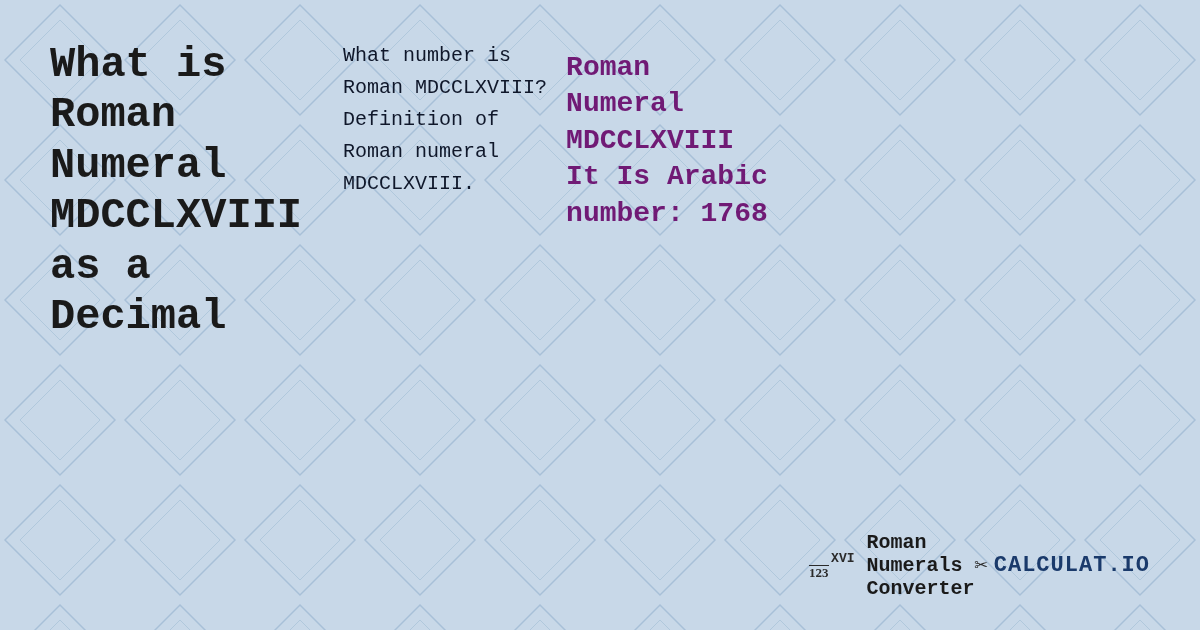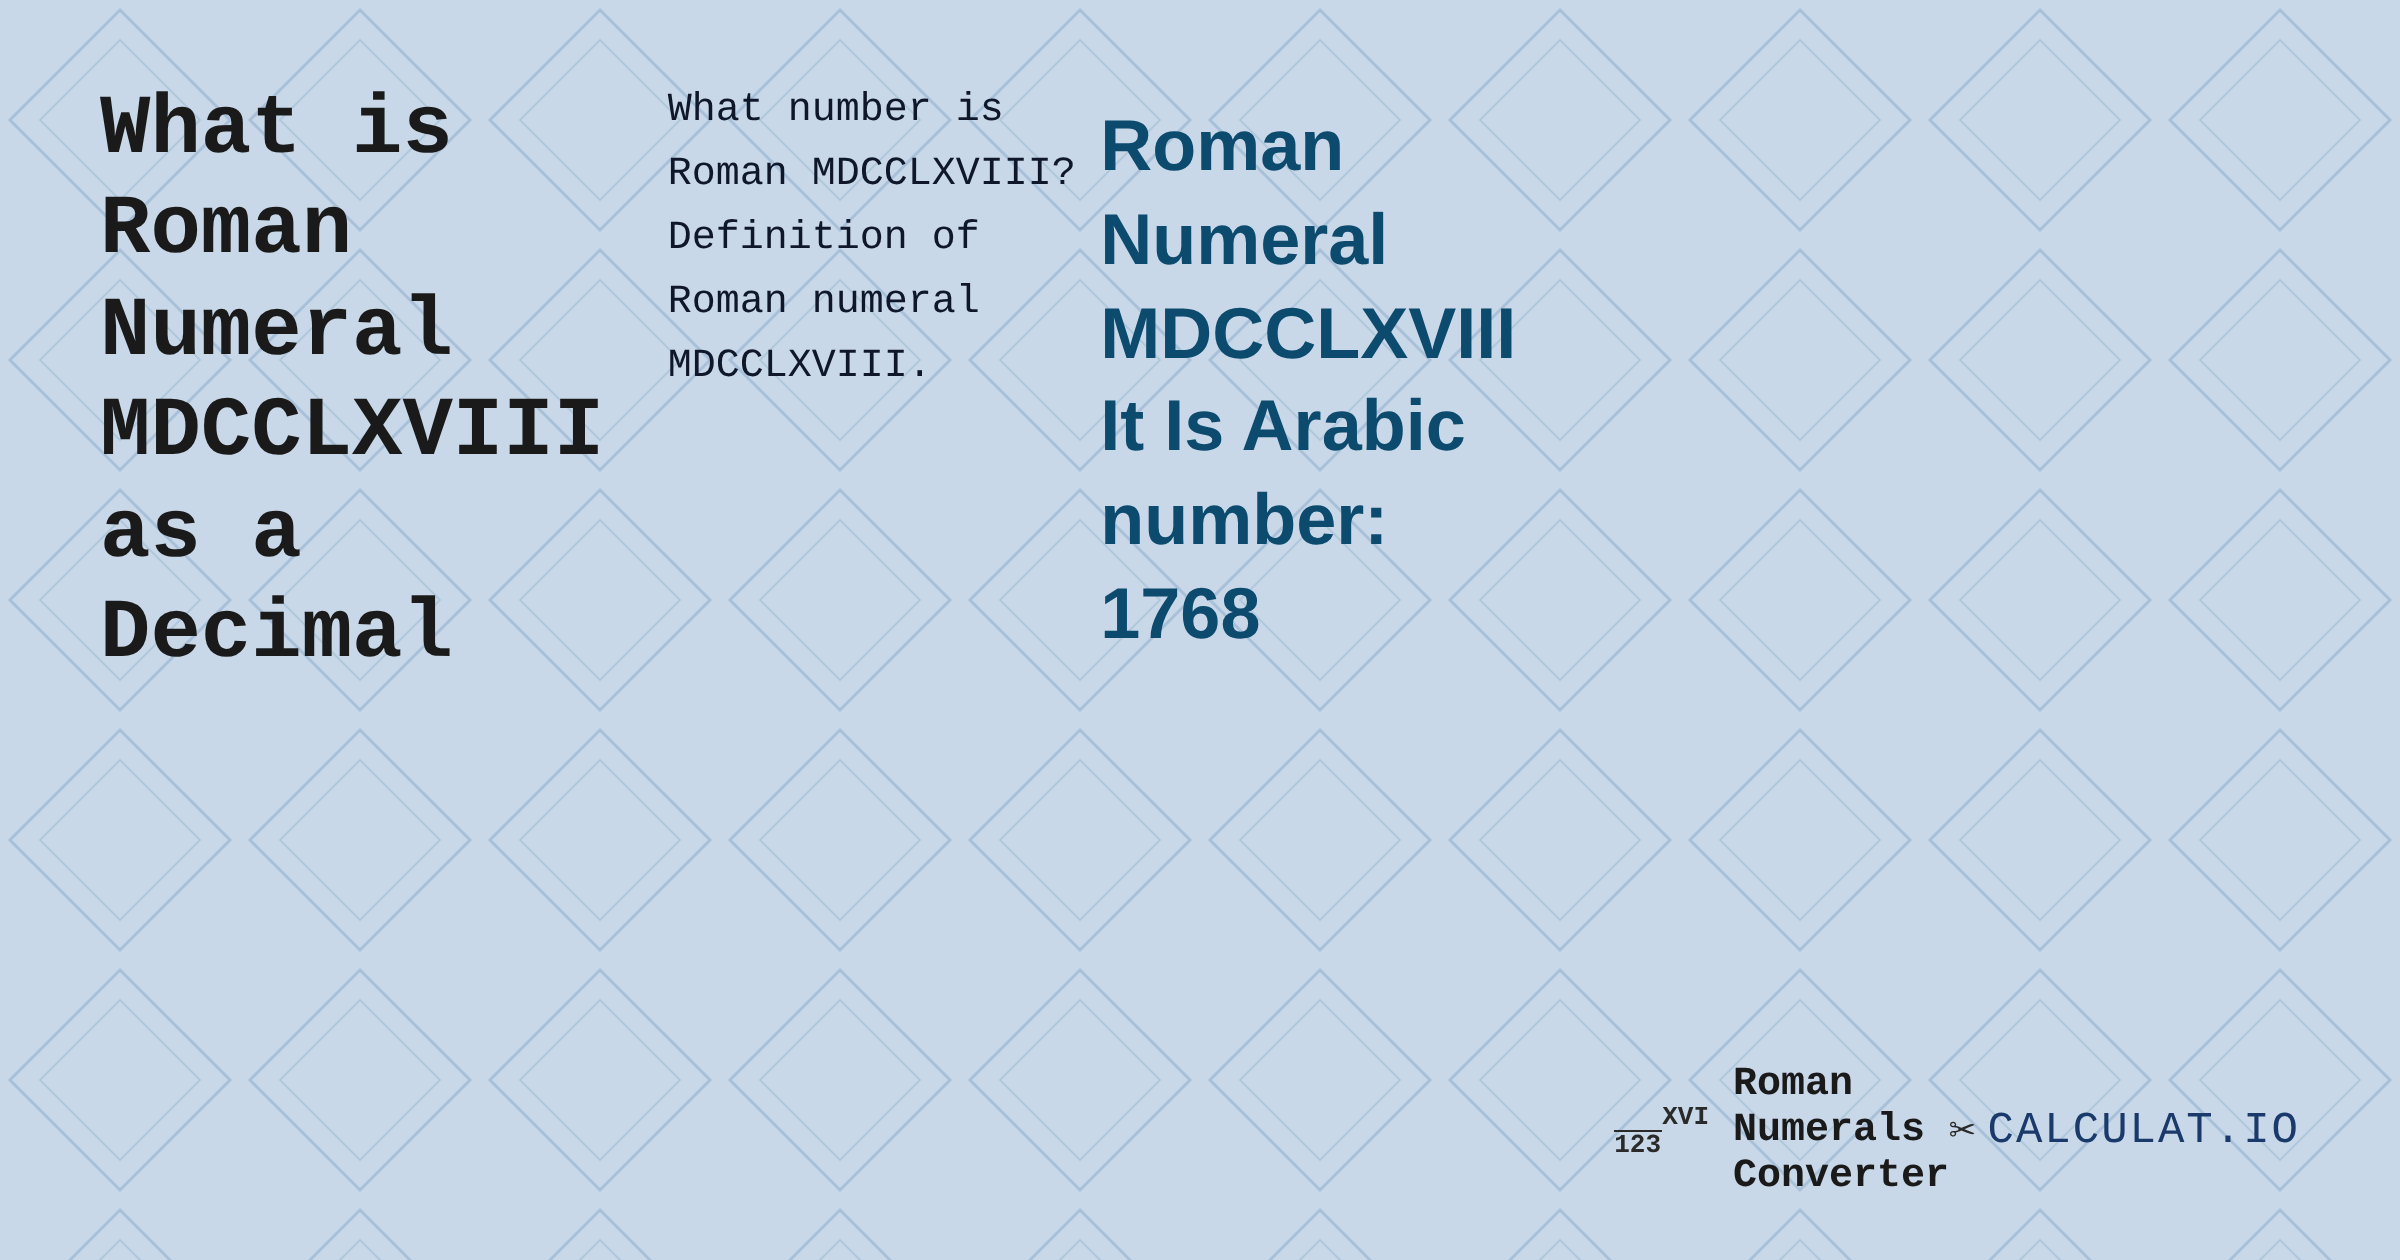--- a/index.html
+++ b/index.html
@@ -52,24 +52,24 @@
       line-height: 1.6;
       margin-bottom: 50px;
       max-width: 900px;
     }
 
     .result-section {
       margin-top: 10px;
     }
 
     .result-title {
-      font-family: Liberation Sans, sans-serif;
-      font-size: 36px;
+      font-family: Liberation Mono, monospace;
+      font-size: 28px;
       font-weight: bold;
-      color: #0c4a6e;
+      color: #701a75;
       line-height: 1.3;
     }
 
     .footer {
       margin-top: auto;
       display: flex;
       align-items: center;
       justify-content: space-between;
       padding-top: 20px;
     }
@@ -89,21 +89,21 @@
 
     .roman-icon .top {
       font-family: 'Courier New', Courier, monospace;
       font-size: 13px;
       font-weight: bold;
       color: #2a2a2a;
       margin-left: 48px;
     }
 
     .roman-icon .bottom {
-      font-family: Liberation Mono, monospace;
+      font-family: Liberation Serif, serif;
       font-size: 13px;
       font-weight: bold;
       color: #2a2a2a;
       border-top: 1.5px solid #2a2a2a;
     }
 
     .footer-text {
       font-family: 'Courier New', Courier, monospace;
       font-size: 20px;
       font-weight: bold;
@@ -117,21 +117,21 @@
     }
 
     .calculat-logo .logo-icon {
       font-size: 22px;
       color: #2a2a2a;
     }
 
     .calculat-logo .logo-text {
       font-family: 'Courier New', Courier, monospace;
       font-size: 22px;
-      font-weight: normal;
+      font-weight: bold;
       color: #1a3a6b;
       letter-spacing: 1px;
     }
   </style>
 </head>
 <body>
 
 <svg class="bg-pattern" xmlns="http://www.w3.org/2000/svg">
   <defs>
     <pattern id="diamonds" x="0" y="0" width="120" height="120" patternUnits="userSpaceOnUse">

